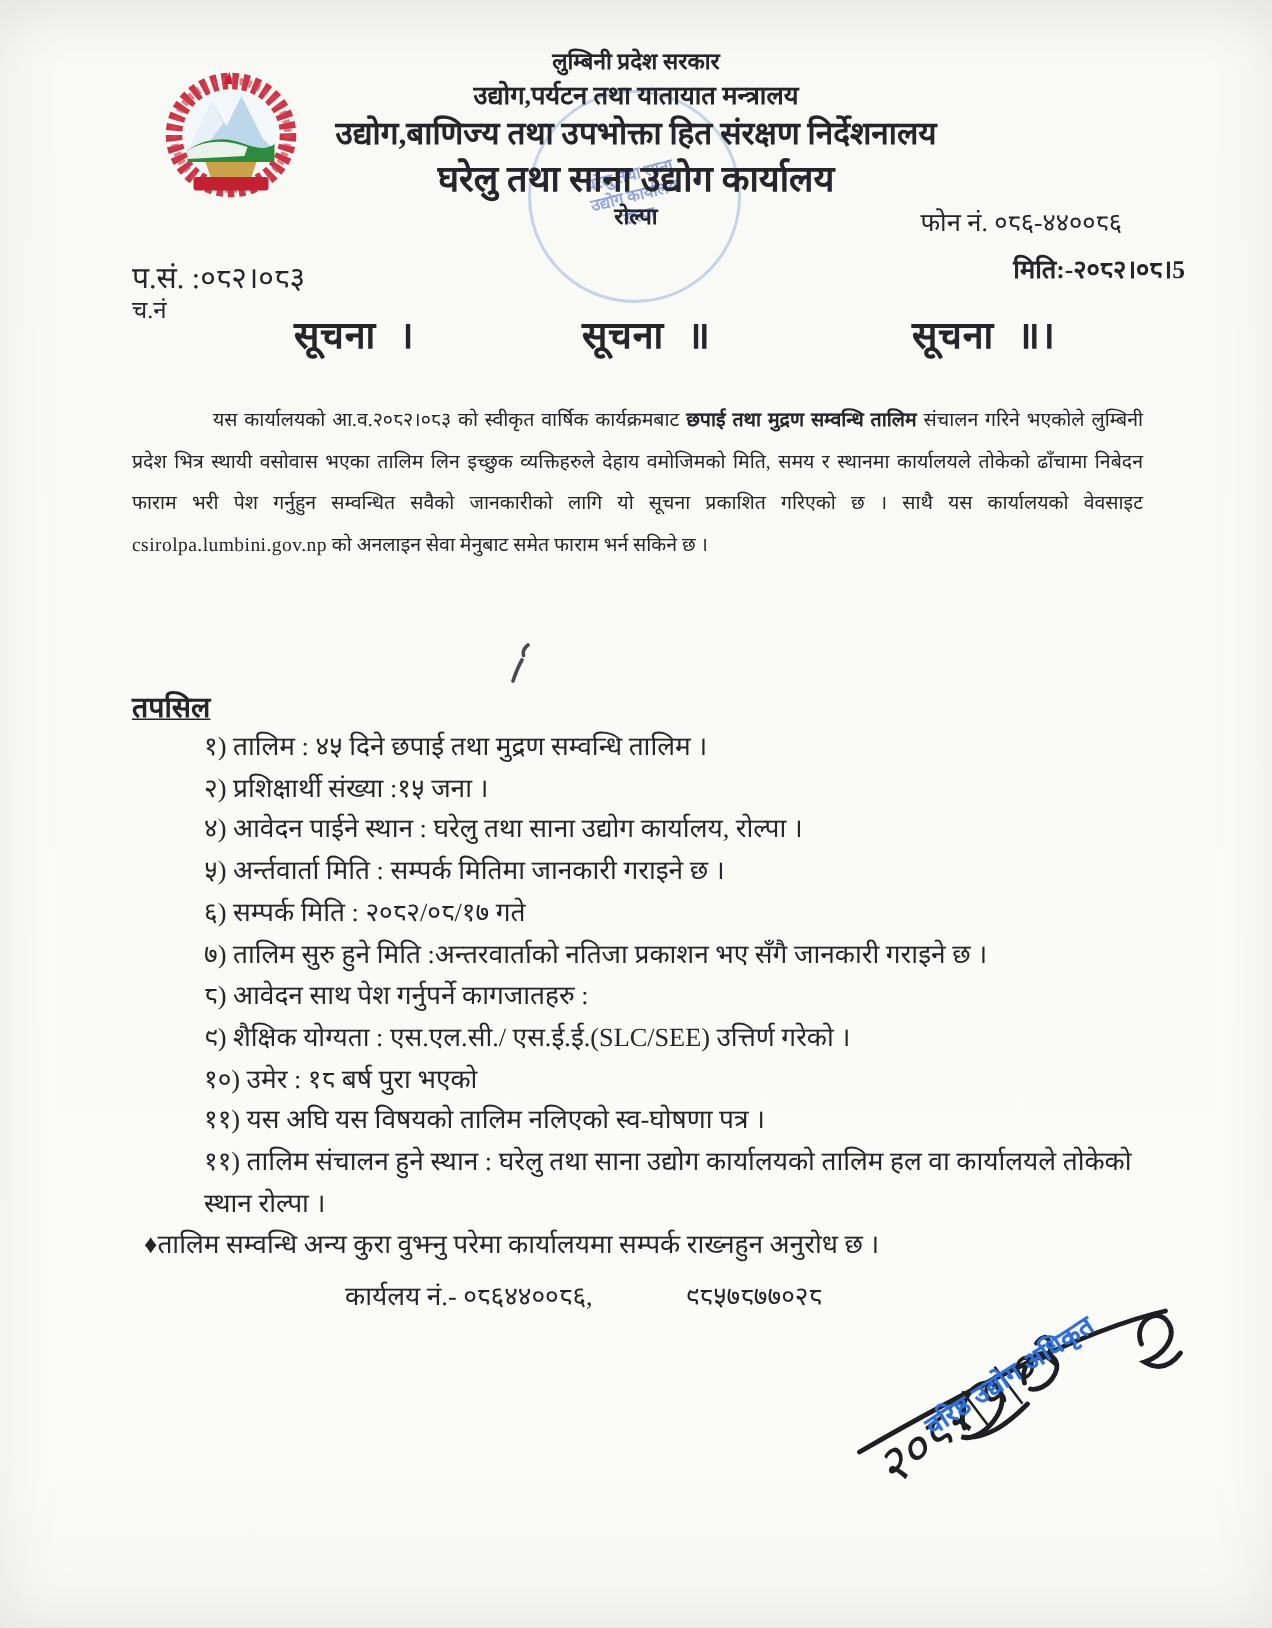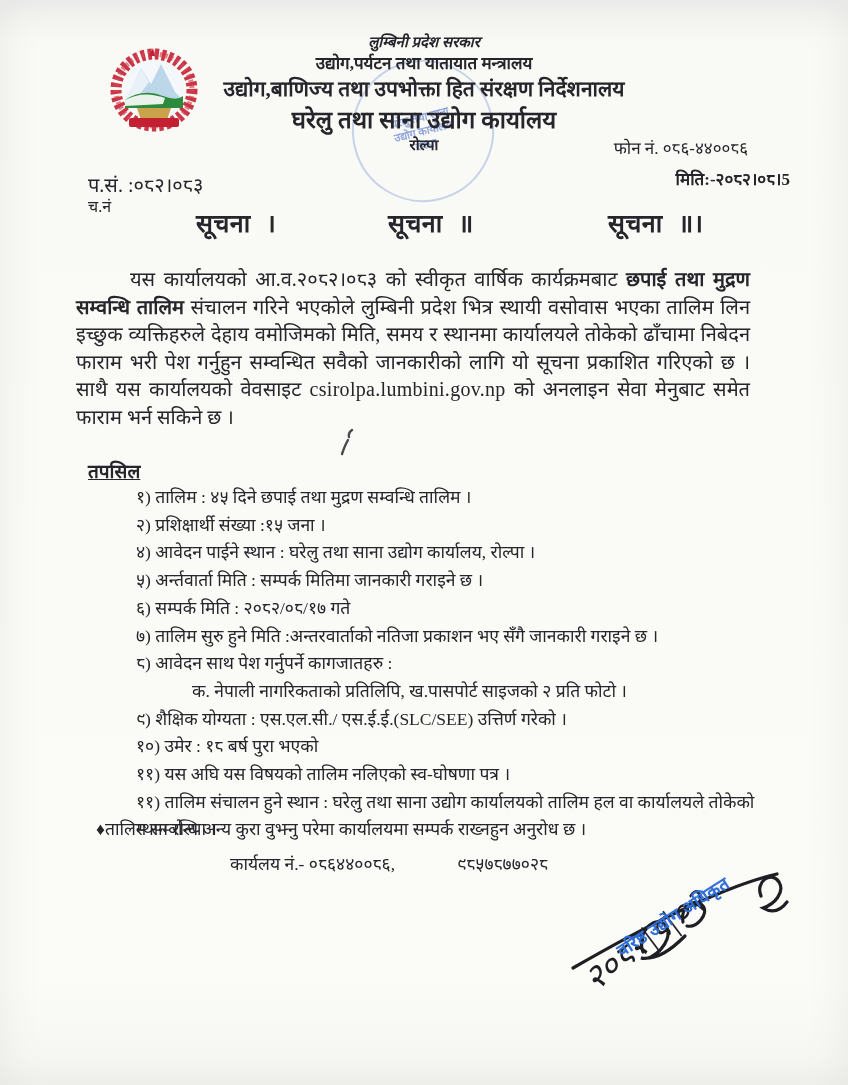--- a/index.html
+++ b/index.html
@@ -11,21 +11,21 @@
   .page{
     position:relative;width:848px;height:1085px;overflow:hidden;
     background:linear-gradient(180deg,#f2f3f0 0%,#f9f9f5 4%,#fbfbf7 90%,#f5f5f1 100%);
     box-shadow:inset 0 0 40px rgba(120,125,120,.12);
     color:#25252b;
     font-family:"Liberation Serif","DejaVu Serif",serif;
   }
   
   .emblem{position:absolute;left:103px;top:46px;width:102px;height:92px;}
   .hdr-center{position:absolute;left:0;right:0;top:33px;text-align:center;line-height:1.25;}
-  .hdr-gov{font-size:15px;font-weight:bold;font-style:italic;}
+  .hdr-gov{font-size:15px;font-weight:bold;}
   .hdr-ministry{font-size:17px;font-weight:bold;margin-top:1px;}
   .hdr-directorate{font-size:21px;font-weight:bold;margin-top:2px;}
   .hdr-office{font-size:24px;font-weight:bold;margin-top:3px;}
   .hdr-district{font-size:15px;font-weight:bold;margin-top:1px;}
   .stamp-wm{
     position:absolute;left:352px;top:60px;width:138px;height:138px;border-radius:50%;
     border:2px solid rgba(70,110,205,.28);
     display:flex;flex-direction:column;align-items:center;justify-content:center;
     transform:rotate(-14deg);color:rgba(60,100,200,.55);
     font-size:11px;font-weight:bold;line-height:1.3;text-align:center;
@@ -34,22 +34,22 @@
   .phone{position:absolute;right:100px;top:136px;font-size:17px;}
   .ref-no{position:absolute;left:88px;top:171px;font-size:20px;}
   .doc-date{position:absolute;right:58px;top:167px;font-size:17px;font-weight:bold;}
   .dispatch-no{position:absolute;left:88px;top:195px;font-size:16px;}
   
   .notice-row{position:absolute;left:0;top:205px;width:708px;height:36px;font-family:Liberation Mono, monospace;}
   .notice-row span{position:absolute;font-size:25px;font-weight:bold;letter-spacing:.5px;}
   .n1{left:196px;} .n2{left:388px;} .n3{left:608px;}
   
   .body-para{
-    position:absolute;left:76px;top:266px;width:674px;
-    font-size:20px;line-height:27.6px;text-align:justify;text-indent:54px;
+    position:absolute;left:88px;top:266px;width:674px;
+    font-size:13px;line-height:27.6px;text-align:justify;text-indent:54px;
   }
   .body-para b{font-weight:bold;}
   .website{font-family:"Liberation Serif","DejaVu Serif",serif;letter-spacing:.3px;}
   .ink-mark{position:absolute;left:336px;top:426px;width:26px;height:34px;}
   
   .tapasil{position:absolute;left:88px;top:458px;font-size:19px;font-weight:bold;text-decoration:underline;}
   .details-list{position:absolute;left:88px;top:484px;width:686px;font-size:17.5px;line-height:27.7px;}
   .details-list .item{min-height:27.7px;margin-left:48px;}
   .details-list .item.sub{padding-left:56px;}
   .note-line{position:absolute;left:96px;top:816px;width:680px;font-size:17.5px;}
@@ -122,21 +122,20 @@
   <div class="tapasil">तपसिल</div>
 
   <div class="details-list">
     <div class="item">१)  तालिम : ४५ दिने छपाई तथा मुद्रण सम्वन्धि तालिम  ।</div>
     <div class="item">२) प्रशिक्षार्थी संख्या :१५ जना ।</div>
     <div class="item">४) आवेदन पाईने स्थान : घरेलु तथा साना उद्योग कार्यालय, रोल्पा ।</div>
     <div class="item">५) अर्न्तवार्ता मिति : सम्पर्क मितिमा जानकारी गराइने छ ।</div>
     <div class="item">६) सम्पर्क मिति : २०८२/०८/१७ गते</div>
     <div class="item">७) तालिम सुरु हुने मिति :अन्तरवार्ताको नतिजा प्रकाशन भए सँगै जानकारी गराइने छ ।</div>
     <div class="item">८) आवेदन साथ पेश गर्नुपर्ने कागजातहरु :</div>
-    <div class="item sub">क. नेपाली नागरिकताको प्रतिलिपि, ख.पासपोर्ट साइजको २ प्रति फोटो ।</div>
     <div class="item">९) शैक्षिक योग्यता : एस.एल.सी./ एस.ई.ई.(SLC/SEE) उत्तिर्ण गरेको ।</div>
     <div class="item">१०) उमेर : १८ बर्ष पुरा भएको</div>
     <div class="item">११) यस अघि यस विषयको तालिम नलिएको स्व-घोषणा पत्र ।</div>
     <div class="item">११) तालिम संचालन हुने स्थान : घरेलु तथा साना उद्योग कार्यालयको तालिम हल वा कार्यालयले तोकेको स्थान रोल्पा ।</div>
   </div>
 
   <div class="note-line">♦तालिम सम्वन्धि अन्य कुरा वुझ्नु परेमा कार्यालयमा सम्पर्क राख्नहुन अनुरोध छ ।</div>
 
   <div class="footer-line">
     <span>कार्यलय नं.- ०८६४४००८६,</span><span class="gap"></span><span>९८५७८७७०२८</span>

